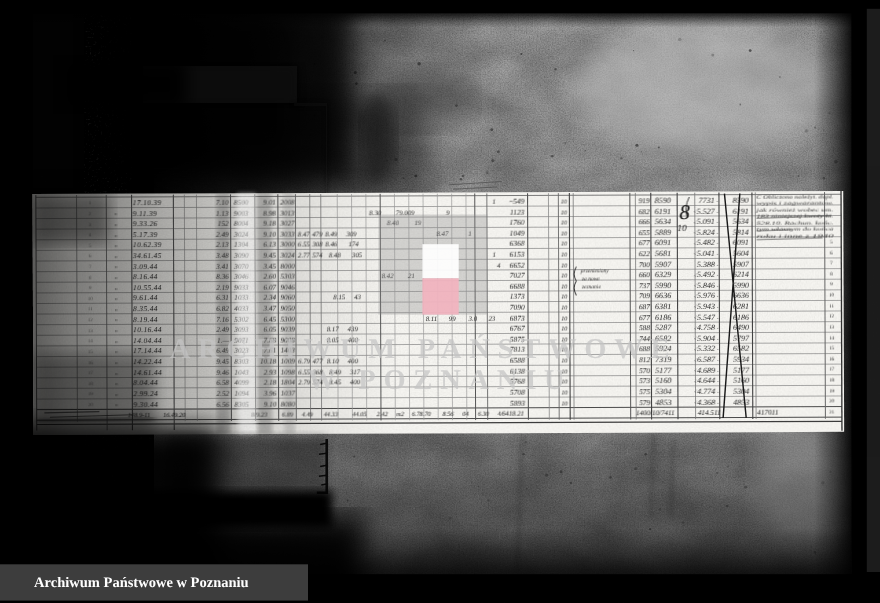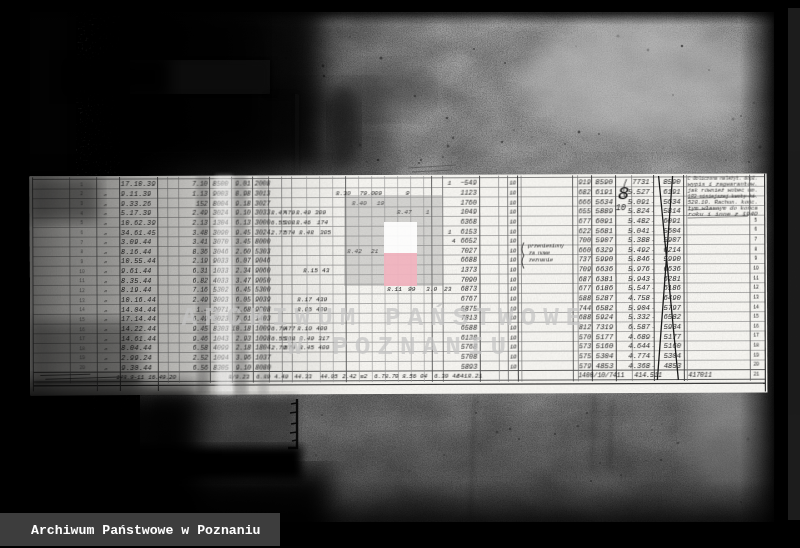--- a/index.html
+++ b/index.html
@@ -1,16 +1,16 @@
 <!DOCTYPE html>
 <html><head><meta charset="utf-8">
 <style>
   html,body{margin:0;padding:0;background:#000;}
   #stage{position:relative;width:800px;height:548px;overflow:hidden;background:#000;
-    font-family:Liberation Mono, monospace;}
+    font-family:Liberation Serif, serif;}
   svg{display:block}
 </style></head><body>
 <div id="stage">
 <svg width="800" height="548" viewBox="0 0 800 548">
 <defs>
   <radialGradient id="parchbase" cx="0.74" cy="0.16" r="1.1">
     <stop offset="0" stop-color="#b3b3b3"></stop>
     <stop offset="0.3" stop-color="#a3a3a3"></stop>
     <stop offset="0.62" stop-color="#8b8b8b"></stop>
     <stop offset="1" stop-color="#707070"></stop>

